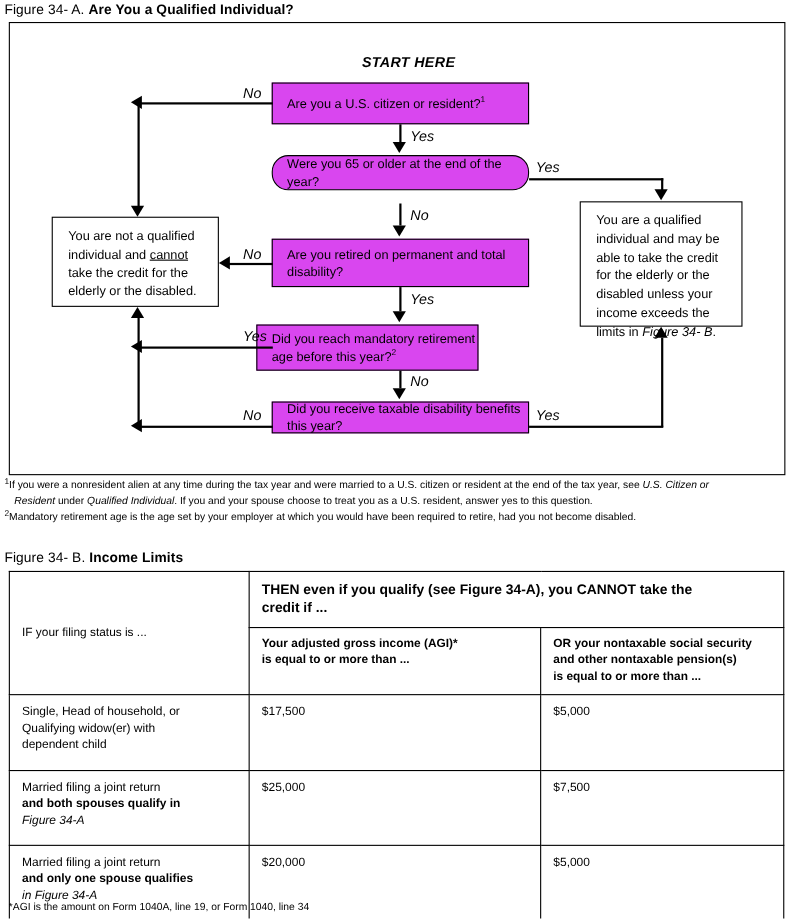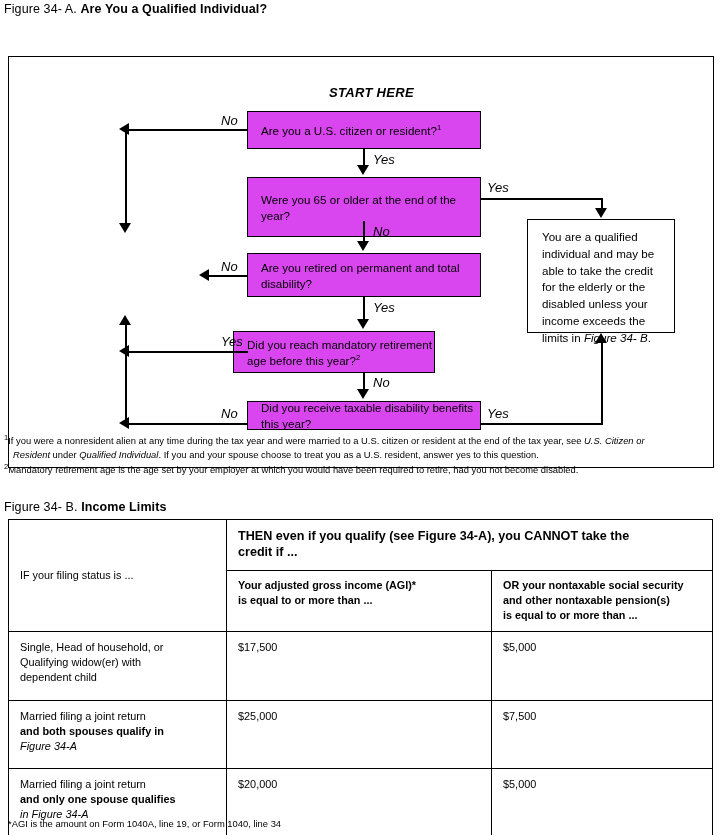--- a/index.html
+++ b/index.html
@@ -11,21 +11,21 @@
   }
   .fig-title{
     position:absolute;font-size:12.5px;letter-spacing:.1px;white-space:nowrap;
   }
   .fig-title .lbl{font-weight:400;}
   .fig-title .nm{font-weight:bold;}
 
   
   #flowchart{
     position:absolute;left:8px;top:20px;width:704px;height:410px;
-    border:1.2px solid #000;background:#fff;margin-top:36px;
+    border:1.2px solid #000;background:#fff;
   }
   .startlabel{
     position:absolute;font-size:13px;font-weight:bold;font-style:italic;
     letter-spacing:.3px;
   }
   .qbox{
     position:absolute;border:1.6px solid #000;background:#d946ef;
     box-sizing:border-box;font-size:11.6px;line-height:1.35;
     padding:7px 0 6px 13px;display:flex;align-items:center;
   }
@@ -88,36 +88,42 @@
 </div>
 
 <div id="flowchart">
 
   <div class="startlabel" style="left:320px;top:28px;">START HERE</div>
 
   <div class="qbox" style="left:238px;top:54px;width:234px;height:38px;">
     <span><span>Are you a U.S. citizen or resident?</span><sup>1</sup></span>
   </div>
 
-  <div class="qbox" style="left:238px;top:120px;width:234px;height:60px;">
+  <div class="qbox" style="left:238px;top:120px;width:234px;height:32px;border-radius:15px;">
     <span>Were you 65 or older at the end of the year?</span>
   </div>
 
   <div class="qbox" style="left:238px;top:196px;width:234px;height:44px;">
     <span>Are you retired on permanent and total disability?</span>
   </div>
 
   <div class="qbox" style="left:224px;top:274px;width:202px;height:42px;">
     <span><span>Did you reach mandatory retirement age before this year?</span><sup>2</sup></span>
   </div>
 
   <div class="qbox" style="left:238px;top:344px;width:234px;height:29px;">
     <span>Did you receive taxable disability benefits this year?</span>
   </div>
 
+  <div class="rbox" style="left:38px;top:176px;width:152px;height:82px;">
+    <span>You are not a qualified</span><br>
+    <span>individual and </span><span class="u">cannot</span><br>
+    <span>take the credit for the</span><br>
+    <span>elderly or the disabled.</span>
+  </div>
 
   <div class="rbox" style="left:518px;top:162px;width:148px;height:114px;">
     <span>You are a qualified</span><br>
     <span>individual and may be</span><br>
     <span>able to take the credit</span><br>
     <span>for the elderly or the</span><br>
     <span>disabled unless your</span><br>
     <span>income exceeds the</span><br>
     <span>limits in </span><span class="ital">Figure 34- B</span><span>.</span>
   </div>

